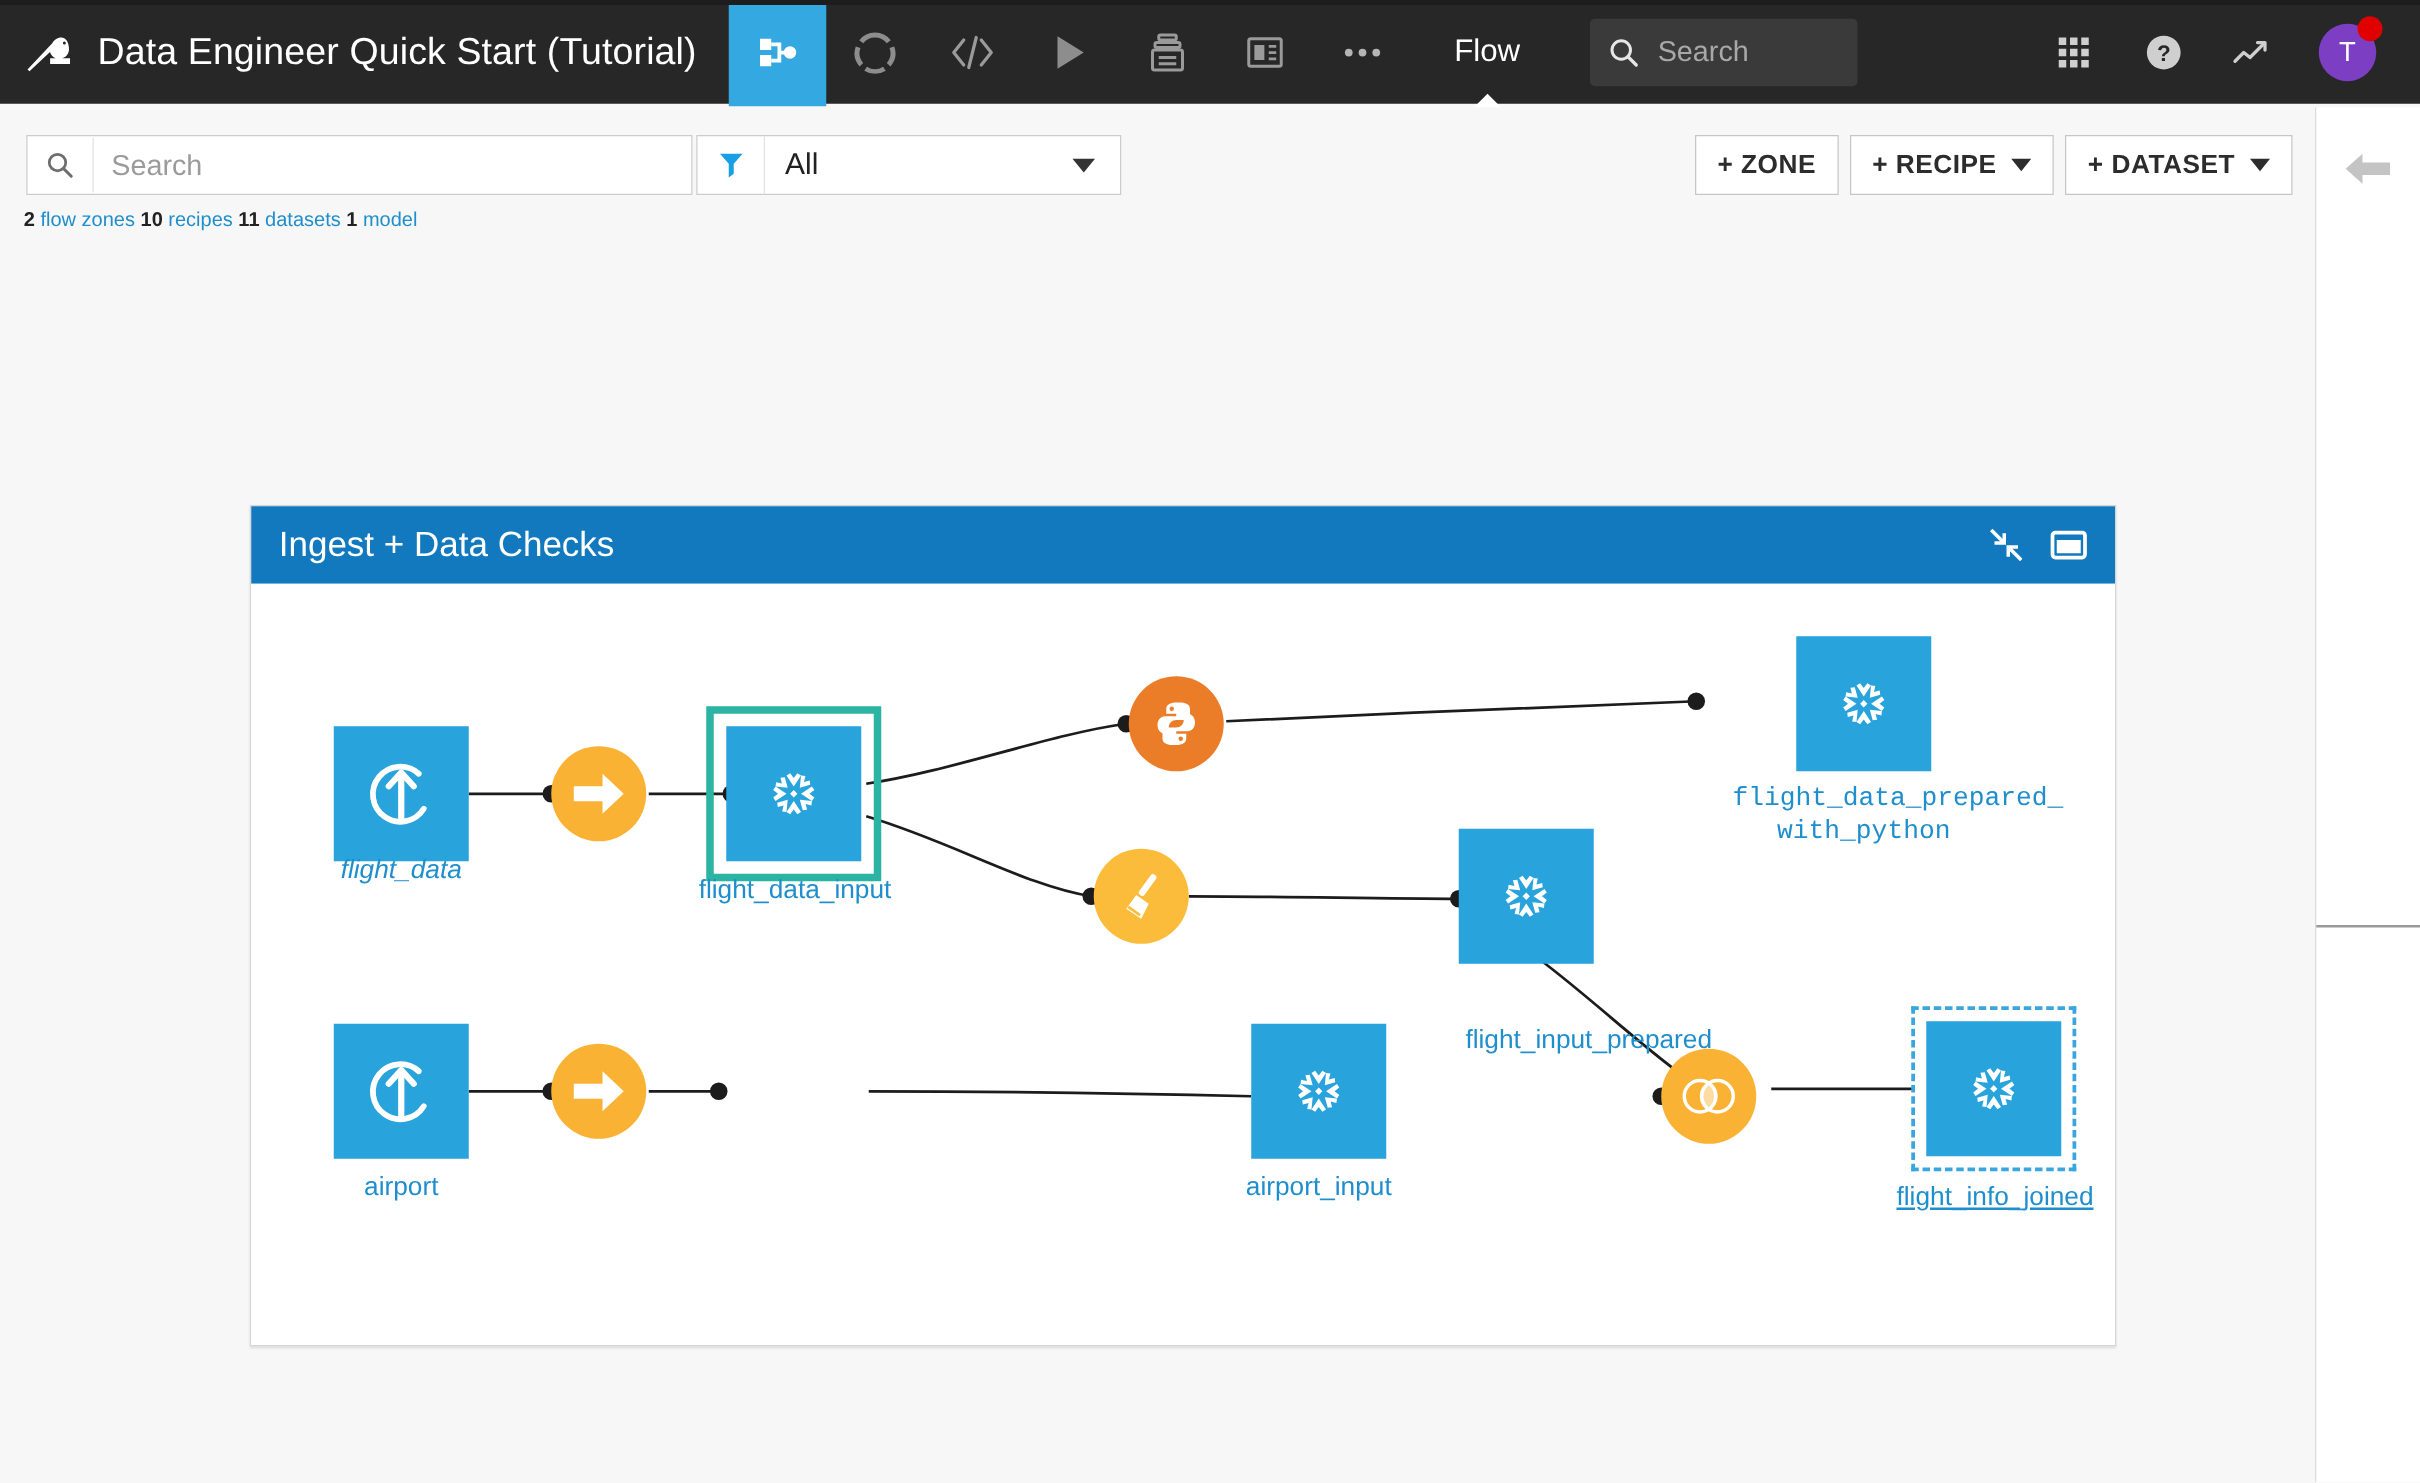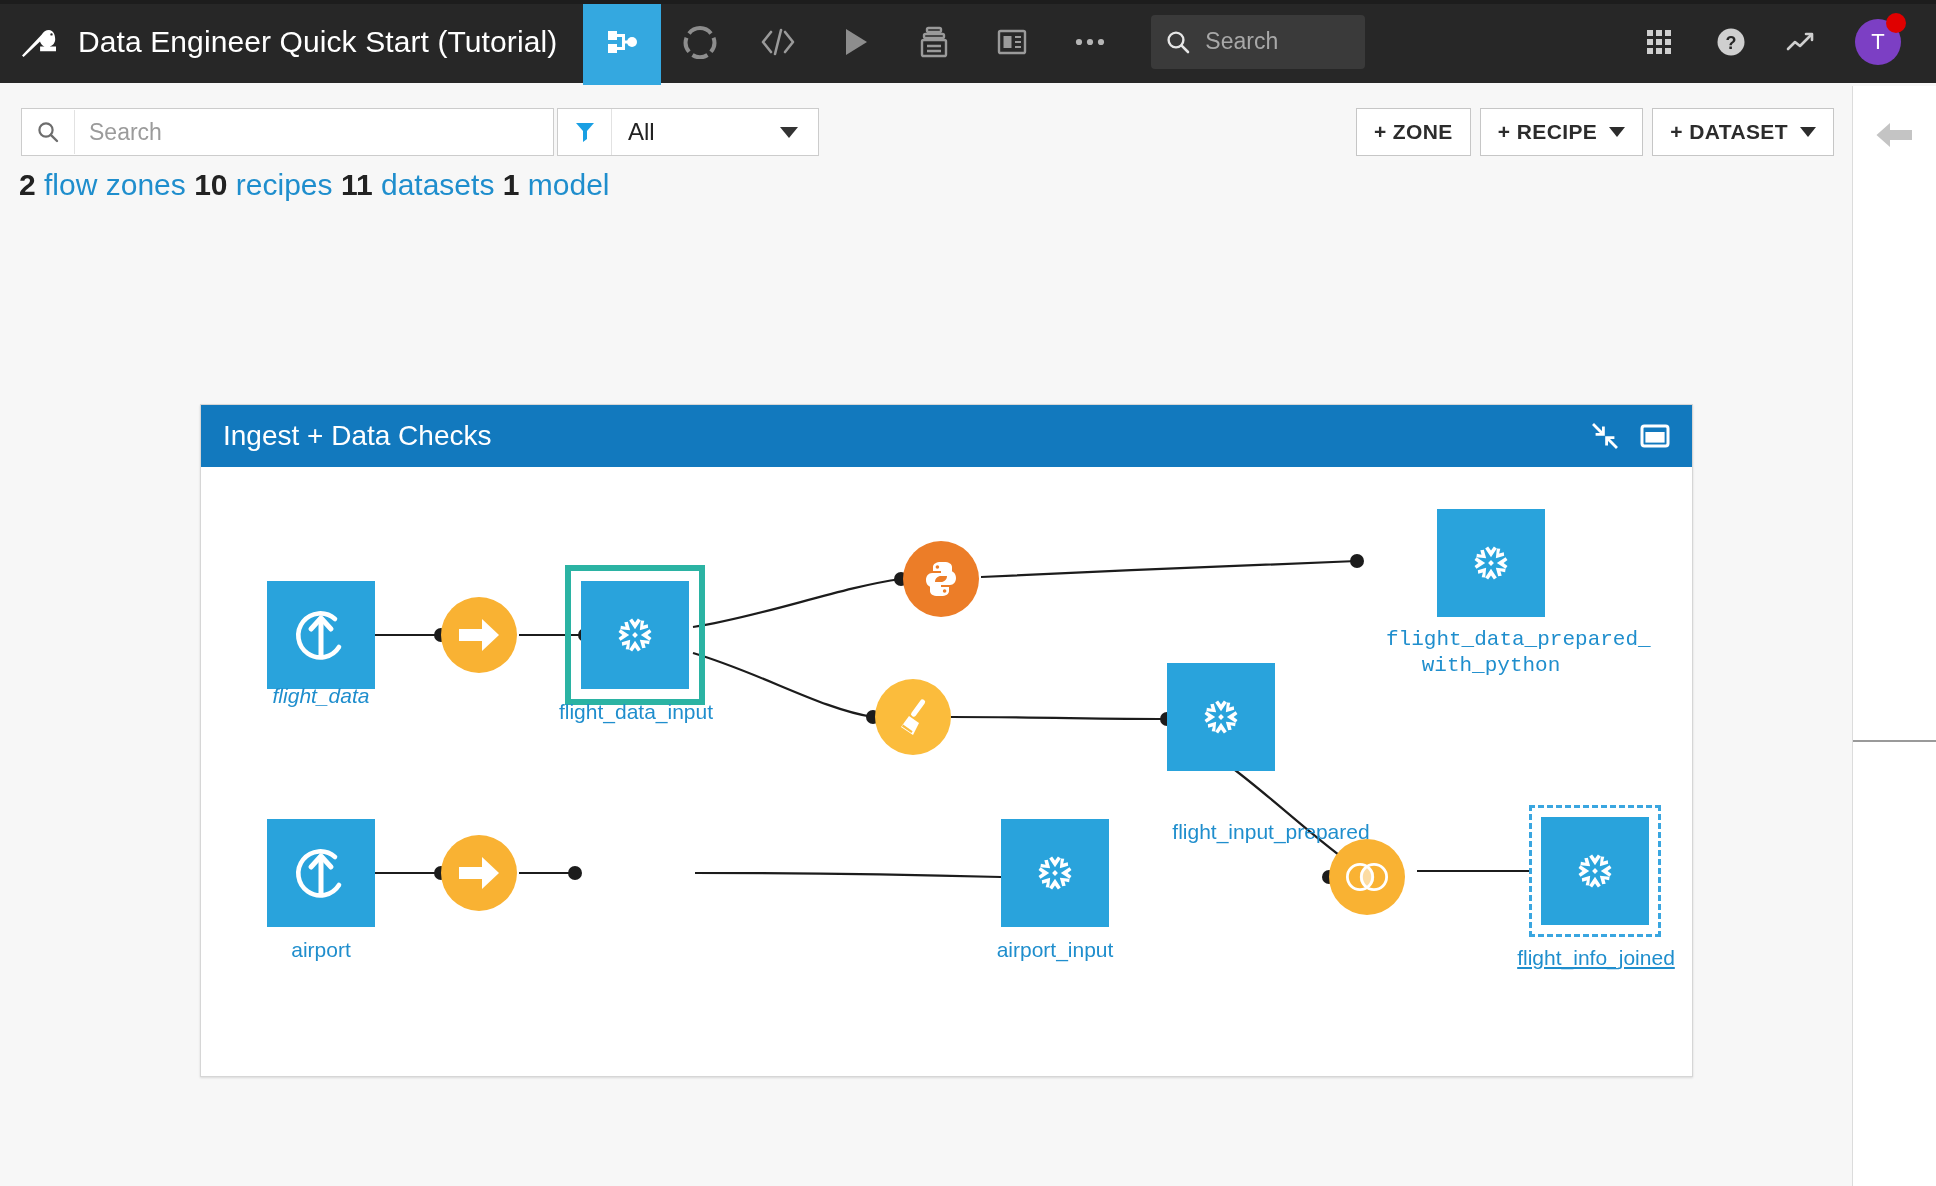--- a/index.html
+++ b/index.html
@@ -71,31 +71,31 @@
     background: #ffffff; border: 1px solid #cccccc; display: flex; align-items: center;
   }
   #search-box .mag { width: 52px; display:flex; align-items:center; justify-content:center; }
   #search-input {
     border: none; outline: none; flex: 1; height: 44px; font-size: 23px;
     font-family: "Liberation Sans", sans-serif; color: #333; background: transparent;
     border-left: 1px solid #e2e2e2; padding-left: 14px;
   }
   #search-input::placeholder { color: #9b9b9b; }
   #filter-box {
-    position: absolute; left: 557px; top: 22px; width: 262px; height: 48px;
+    position: absolute; left: 557px; top: 22px; width: 340px; height: 48px;
     background: #ffffff; border: 1px solid #cccccc; display: flex; align-items: center;
   }
   #filter-box .funnel { width: 54px; display:flex; align-items:center; justify-content:center; border-right: 1px solid #e2e2e2; height: 100%; }
   #filter-value { flex: 1; padding-left: 16px; font-size: 24px; color: #222; }
   #filter-caret {
     width: 0; height: 0; margin-right: 20px;
     border-left: 9px solid transparent; border-right: 9px solid transparent; border-top: 11px solid #333;
   }
   #stats {
-    position: absolute; left: 19px; top: 82px; font-size: 30px; white-space: nowrap;
+    position: absolute; left: 19px; top: 82px; font-size: 16px; white-space: nowrap;
   }
   #stats .num { color: #222; font-weight: bold; }
   #stats .lnk { color: #1f8ecd; cursor: pointer; }
   #actions { position: absolute; right: 18px; top: 22px; display: flex; gap: 9px; padding-left: 40px; }
   .act-btn {
     height: 48px; background: #fff; border: 1px solid #c6c6c6; display: flex; align-items: center;
     padding: 0 17px; gap: 12px; font-size: 21px; font-weight: bold; letter-spacing: .4px;
     color: #2c2c2c; cursor: pointer; white-space: nowrap;
   }
   .act-caret { width: 0; height: 0; border-left: 8px solid transparent; border-right: 8px solid transparent; border-top: 10px solid #2c2c2c; }
@@ -229,20 +229,24 @@
   </div>
 
   <div class="nav-icon">
     <svg width="34" height="14" viewBox="0 0 34 14" aria-hidden="true">
       <circle cx="6" cy="7" r="3.1" fill="#b5b5b5"></circle>
         <circle cx="17" cy="7" r="3.1" fill="#b5b5b5"></circle>
         <circle cx="28" cy="7" r="3.1" fill="#b5b5b5"></circle>
     </svg>
   </div>
 
+  <div id="flow-label-wrap">
+    <span id="flow-label">Flow</span>
+    <span id="flow-caret"></span>
+  </div>
 
   <div id="top-search">
     <svg width="26" height="26" viewBox="0 0 26 26" aria-hidden="true">
       <circle cx="11" cy="11" r="7.4" fill="none" stroke="#e6e6e6" stroke-width="2.4"></circle>
       <path d="M16.4 16.4 23 23" stroke="#e6e6e6" stroke-width="2.6" stroke-linecap="round"></path>
     </svg>
     <span class="ph">Search</span>
   </div>
 
   <div id="topbar-right">

